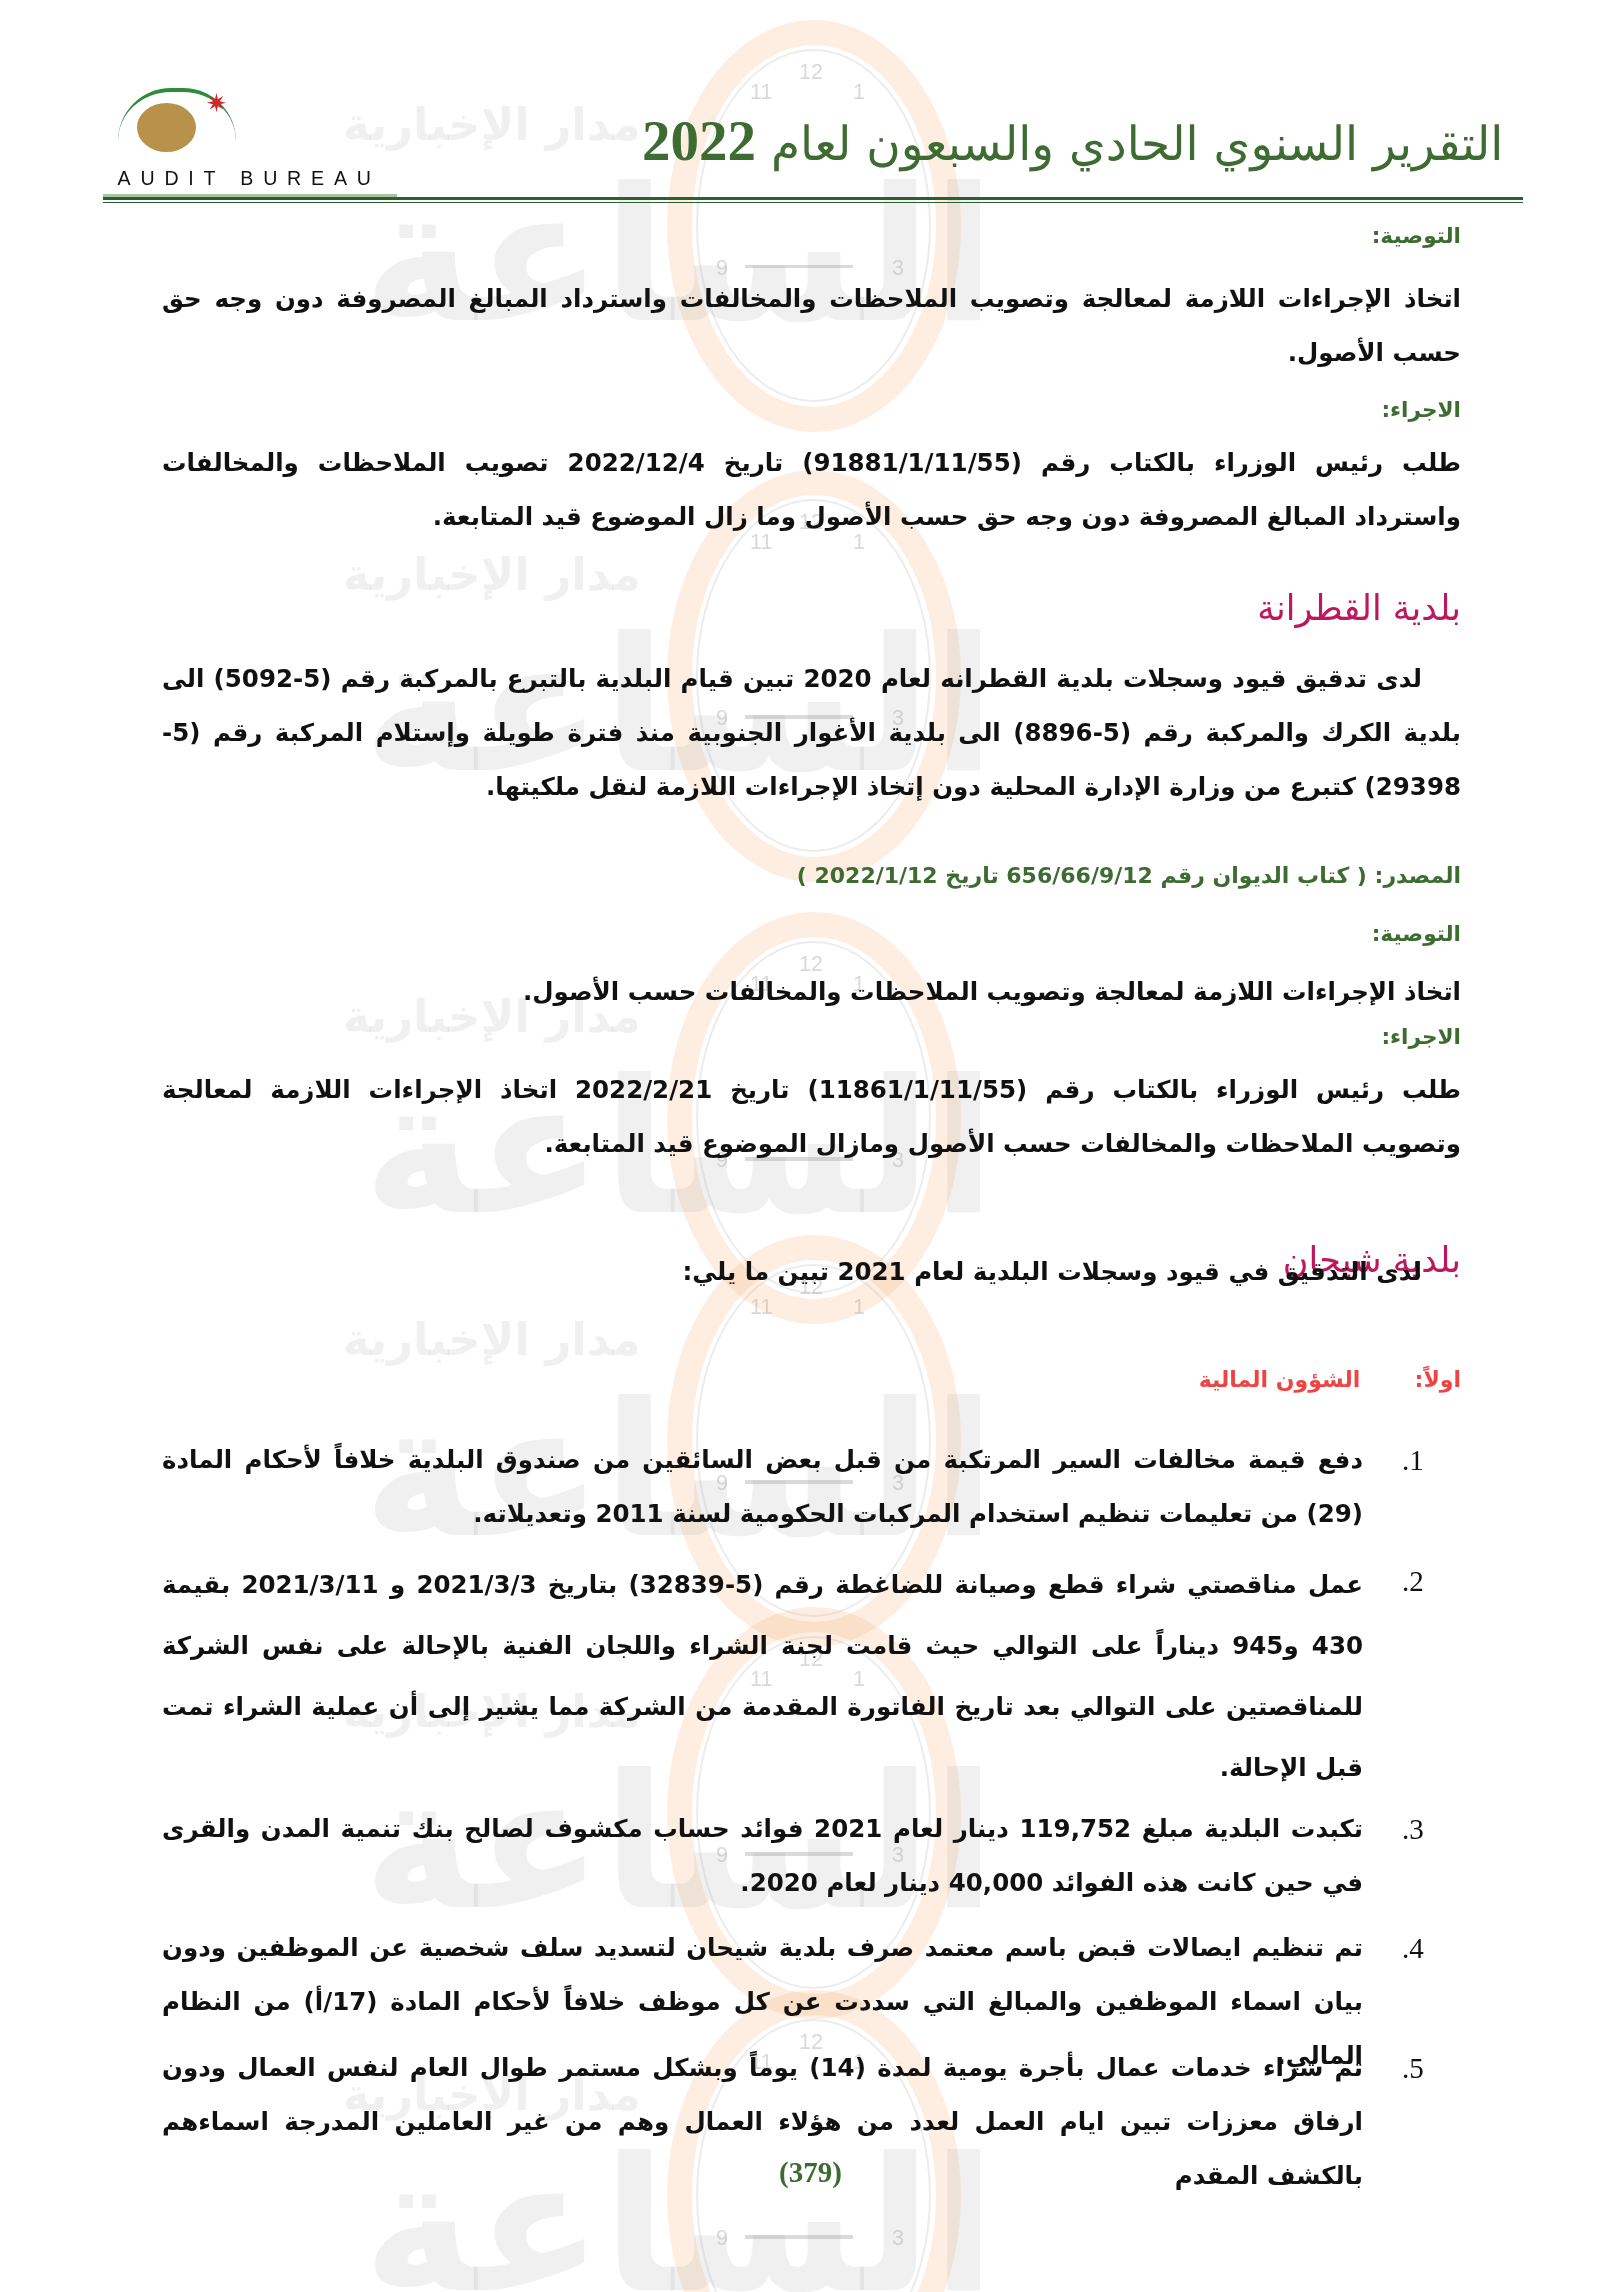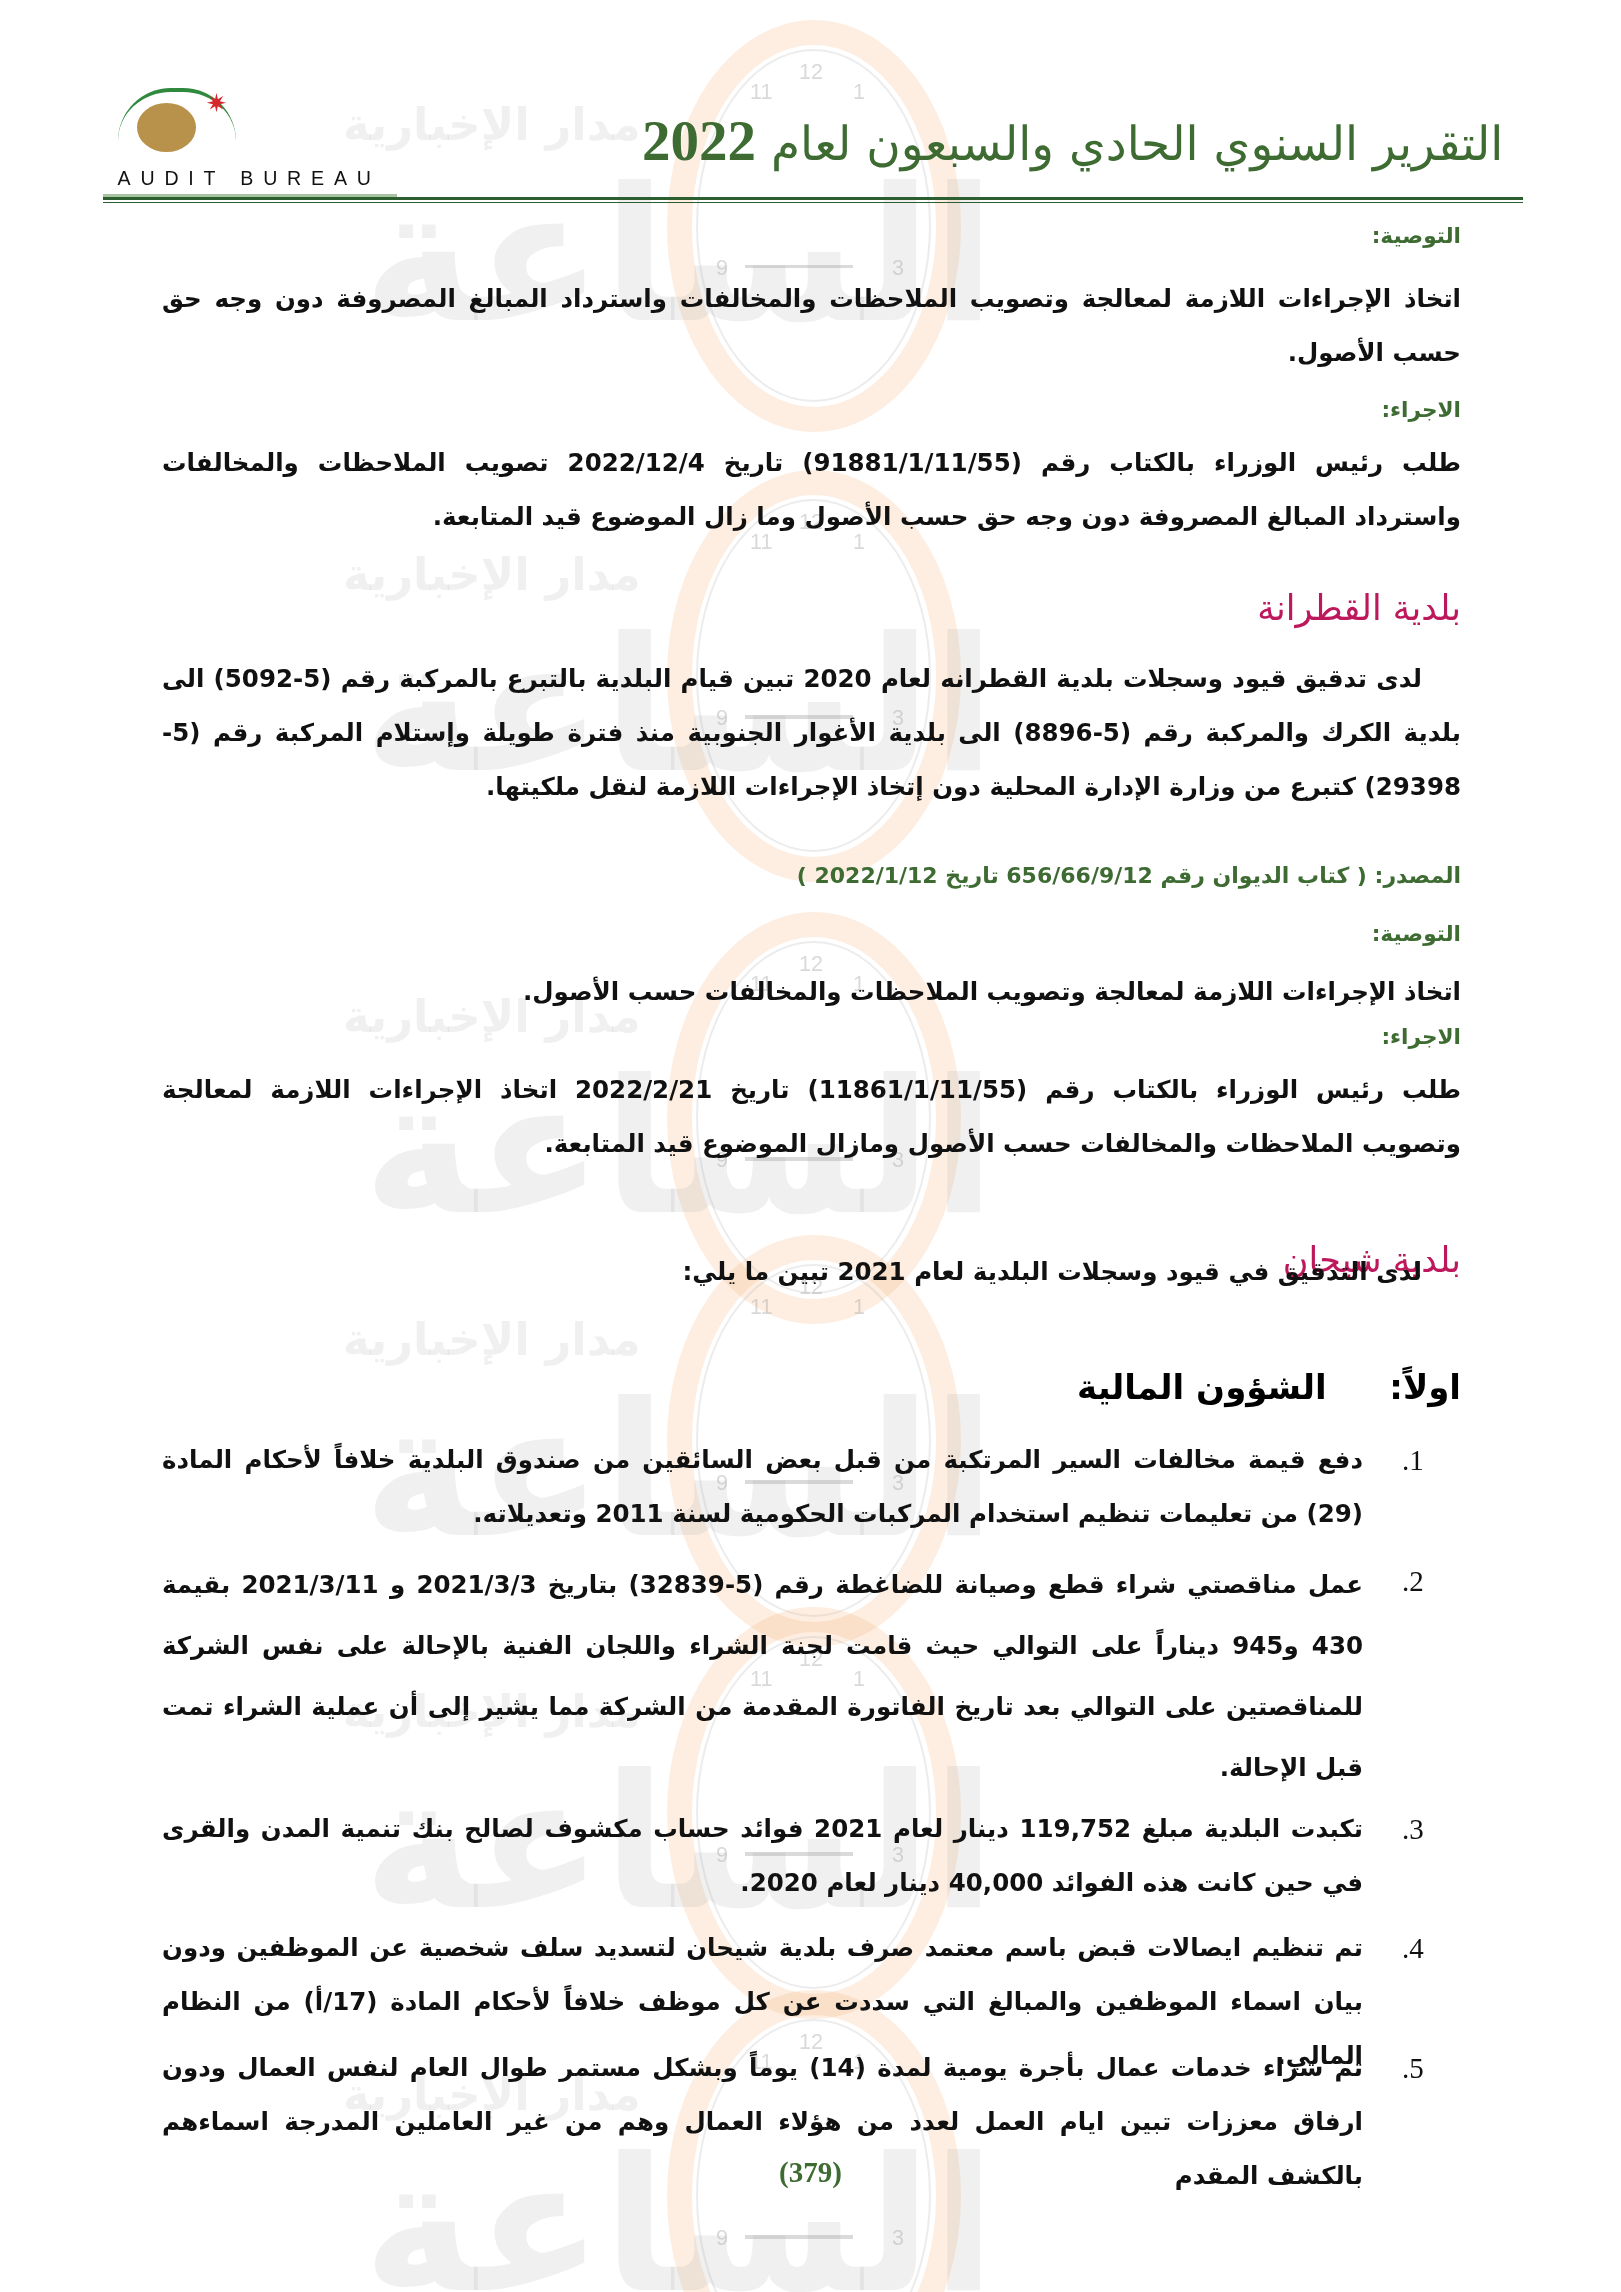--- a/index.html
+++ b/index.html
@@ -28,21 +28,21 @@
   .rule-thin { position: absolute; left: 103px; top: 202px; width: 1420px; height: 1px; background: #2d5e2f; z-index: 2; }
   .rule-light { position: absolute; left: 103px; top: 194px; width: 294px; height: 3.9px; background: #a8c4a2; z-index: 2; }
 
   
   .content { position: absolute; left: 162px; width: 1299px; top: 0; z-index: 3; direction: rtl; text-align: justify; }
   .blk { position: absolute; right: 0; width: 1299px; }
   .label { color: #3d6b32; font-weight: bold; font-size: 21.6px; }
   .para { font-weight: bold; font-size: 24.5px; line-height: 54px; text-align: justify; text-align-last: right; }
   .h2 { color: #be185d; font-weight: normal; font-size: 35px; }
   .source { color: #3d6b32; font-weight: bold; font-size: 22px; }
-  .h3 { color: #000000; font-weight: bold; font-size: 34px; }
+  .h3 { color: #ef4444; font-weight: bold; font-size: 22px; }
   .list-item { position: absolute; right: 0; width: 1299px; }
   .li-num { position: absolute; right: 0; top: 0; width: 59px; text-align: left; font-family: "Liberation Serif", serif; font-size: 29px; line-height: 54px; }
   .li-text { margin-right: 98px; }
   .footer-page { position: absolute; left: 0; width: 1621px; top: 2156px; text-align: center; font-family: "Liberation Serif", serif; font-weight: bold; font-size: 29px; color: #3d6b32; z-index: 3; }
 </style>
 </head>
 <body>
 
 <div class="wm">
   <div class="wm-unit" style="top:19.6px;">

